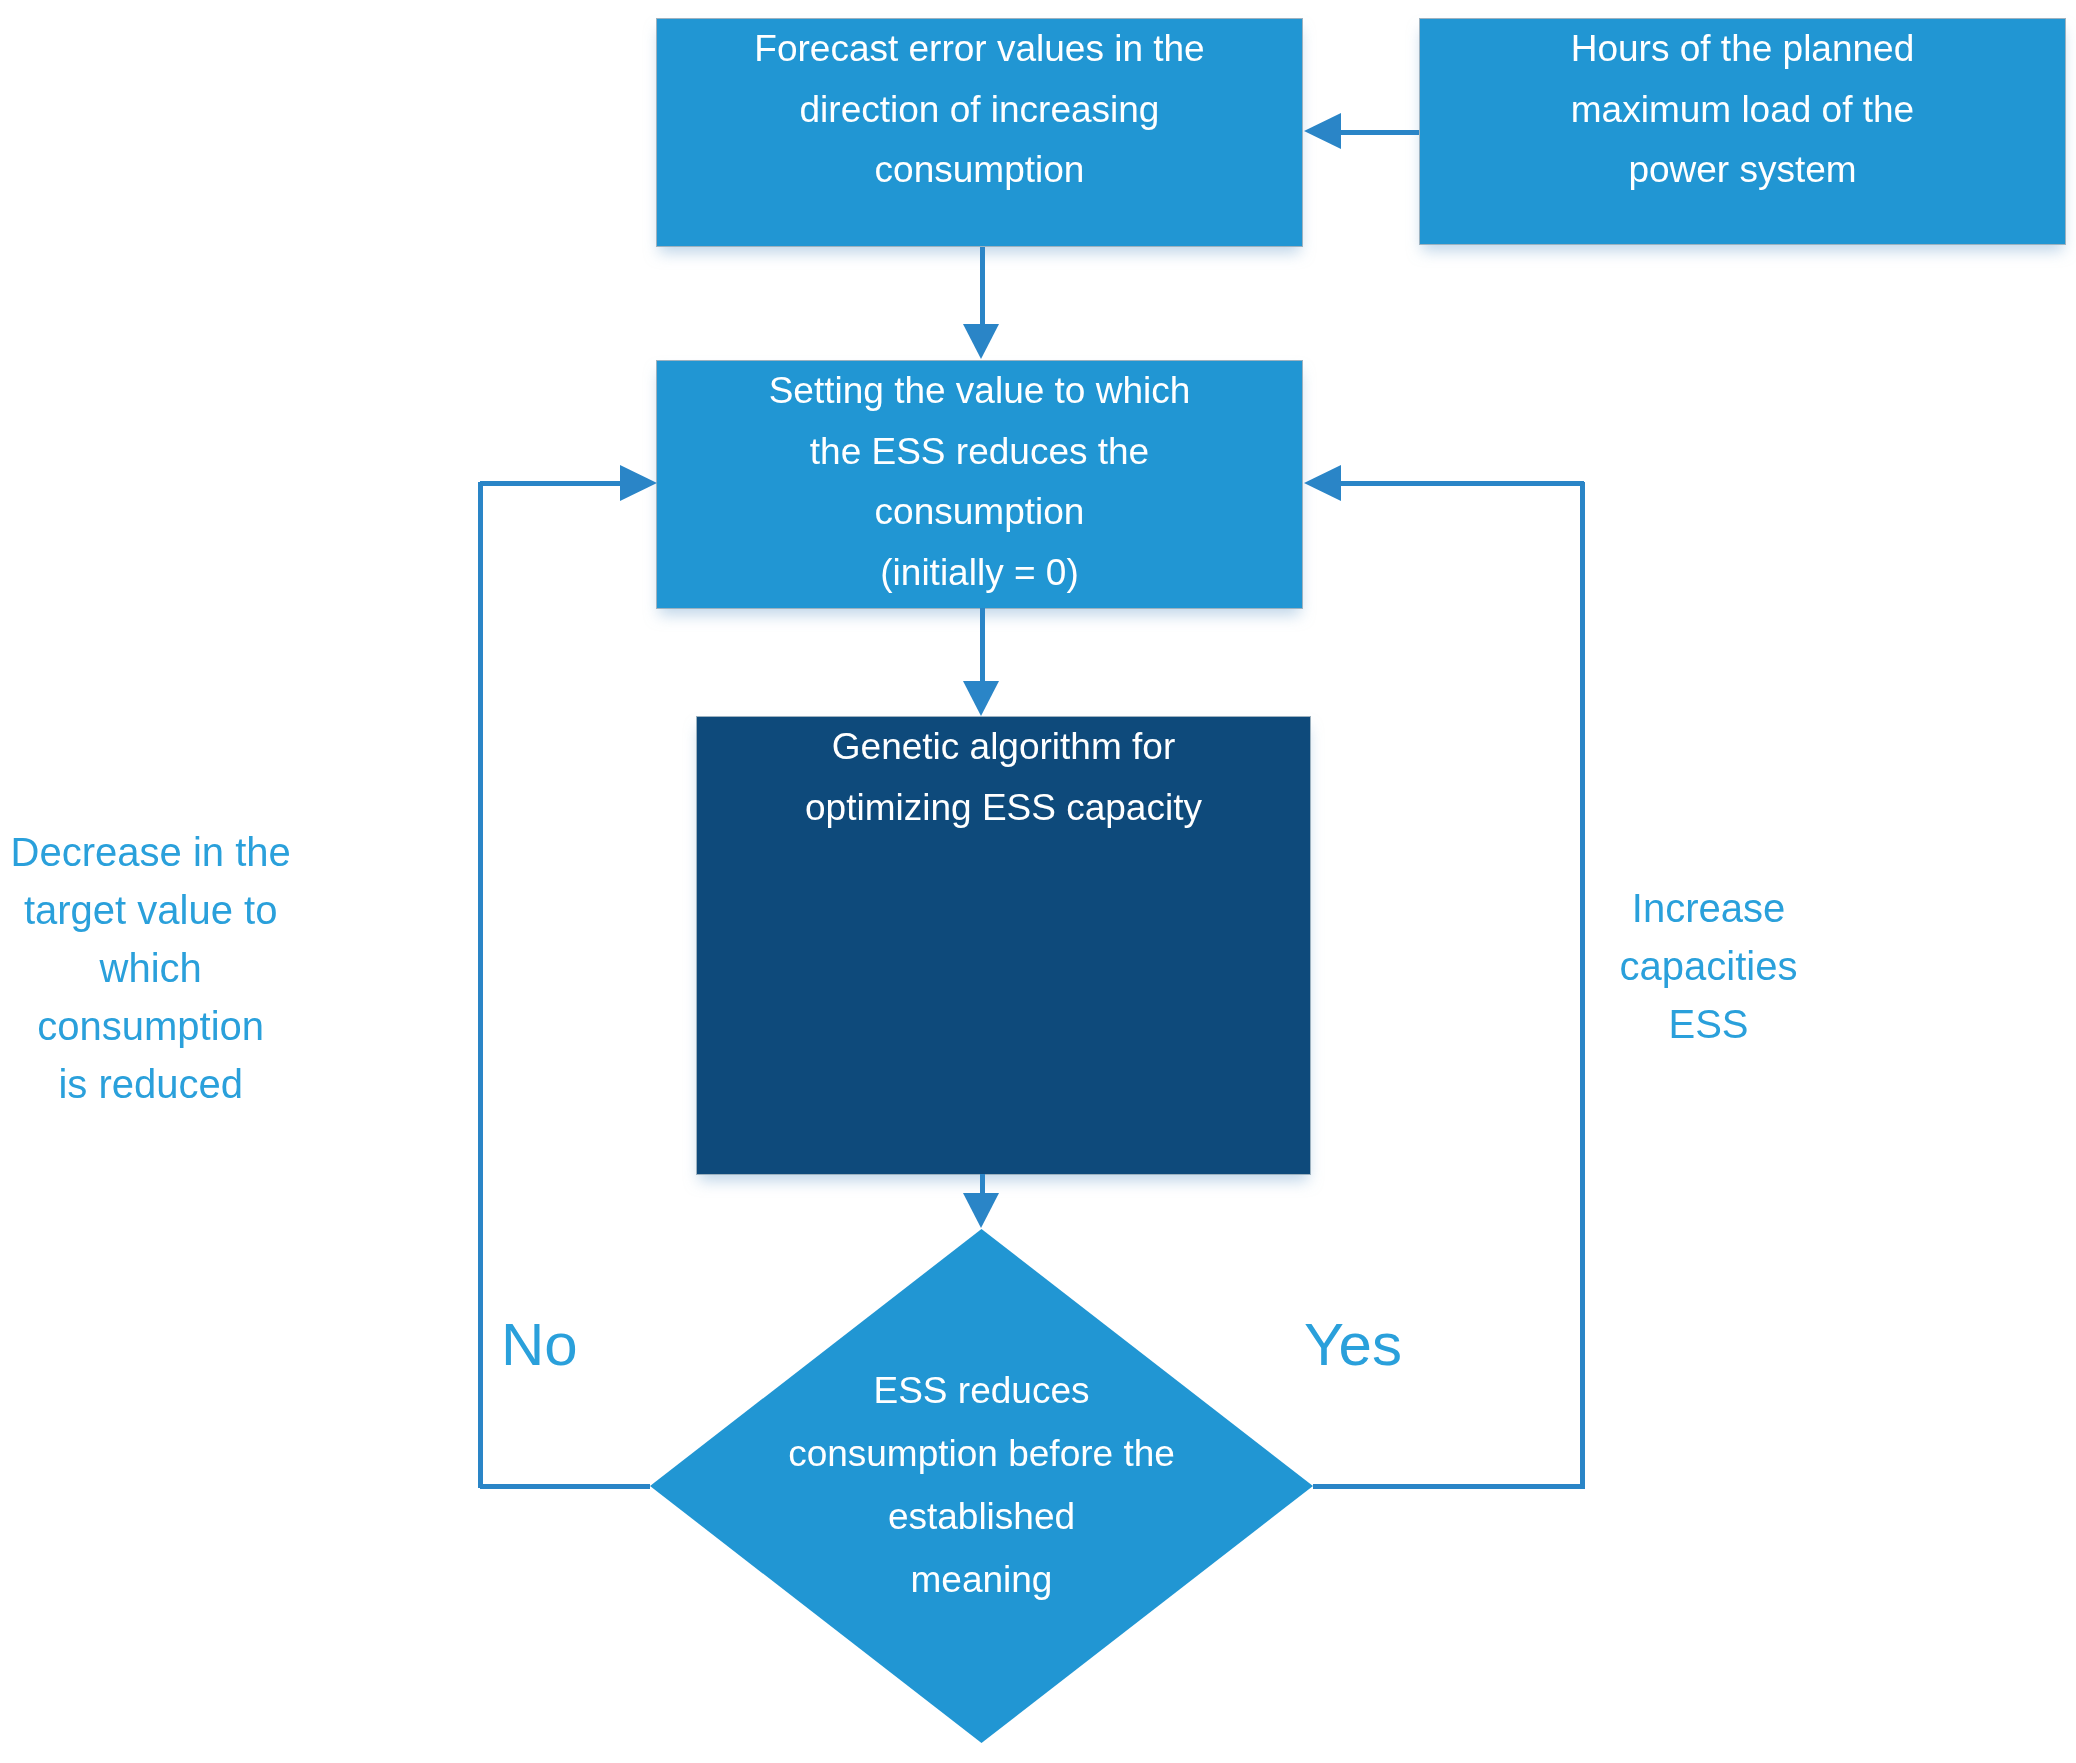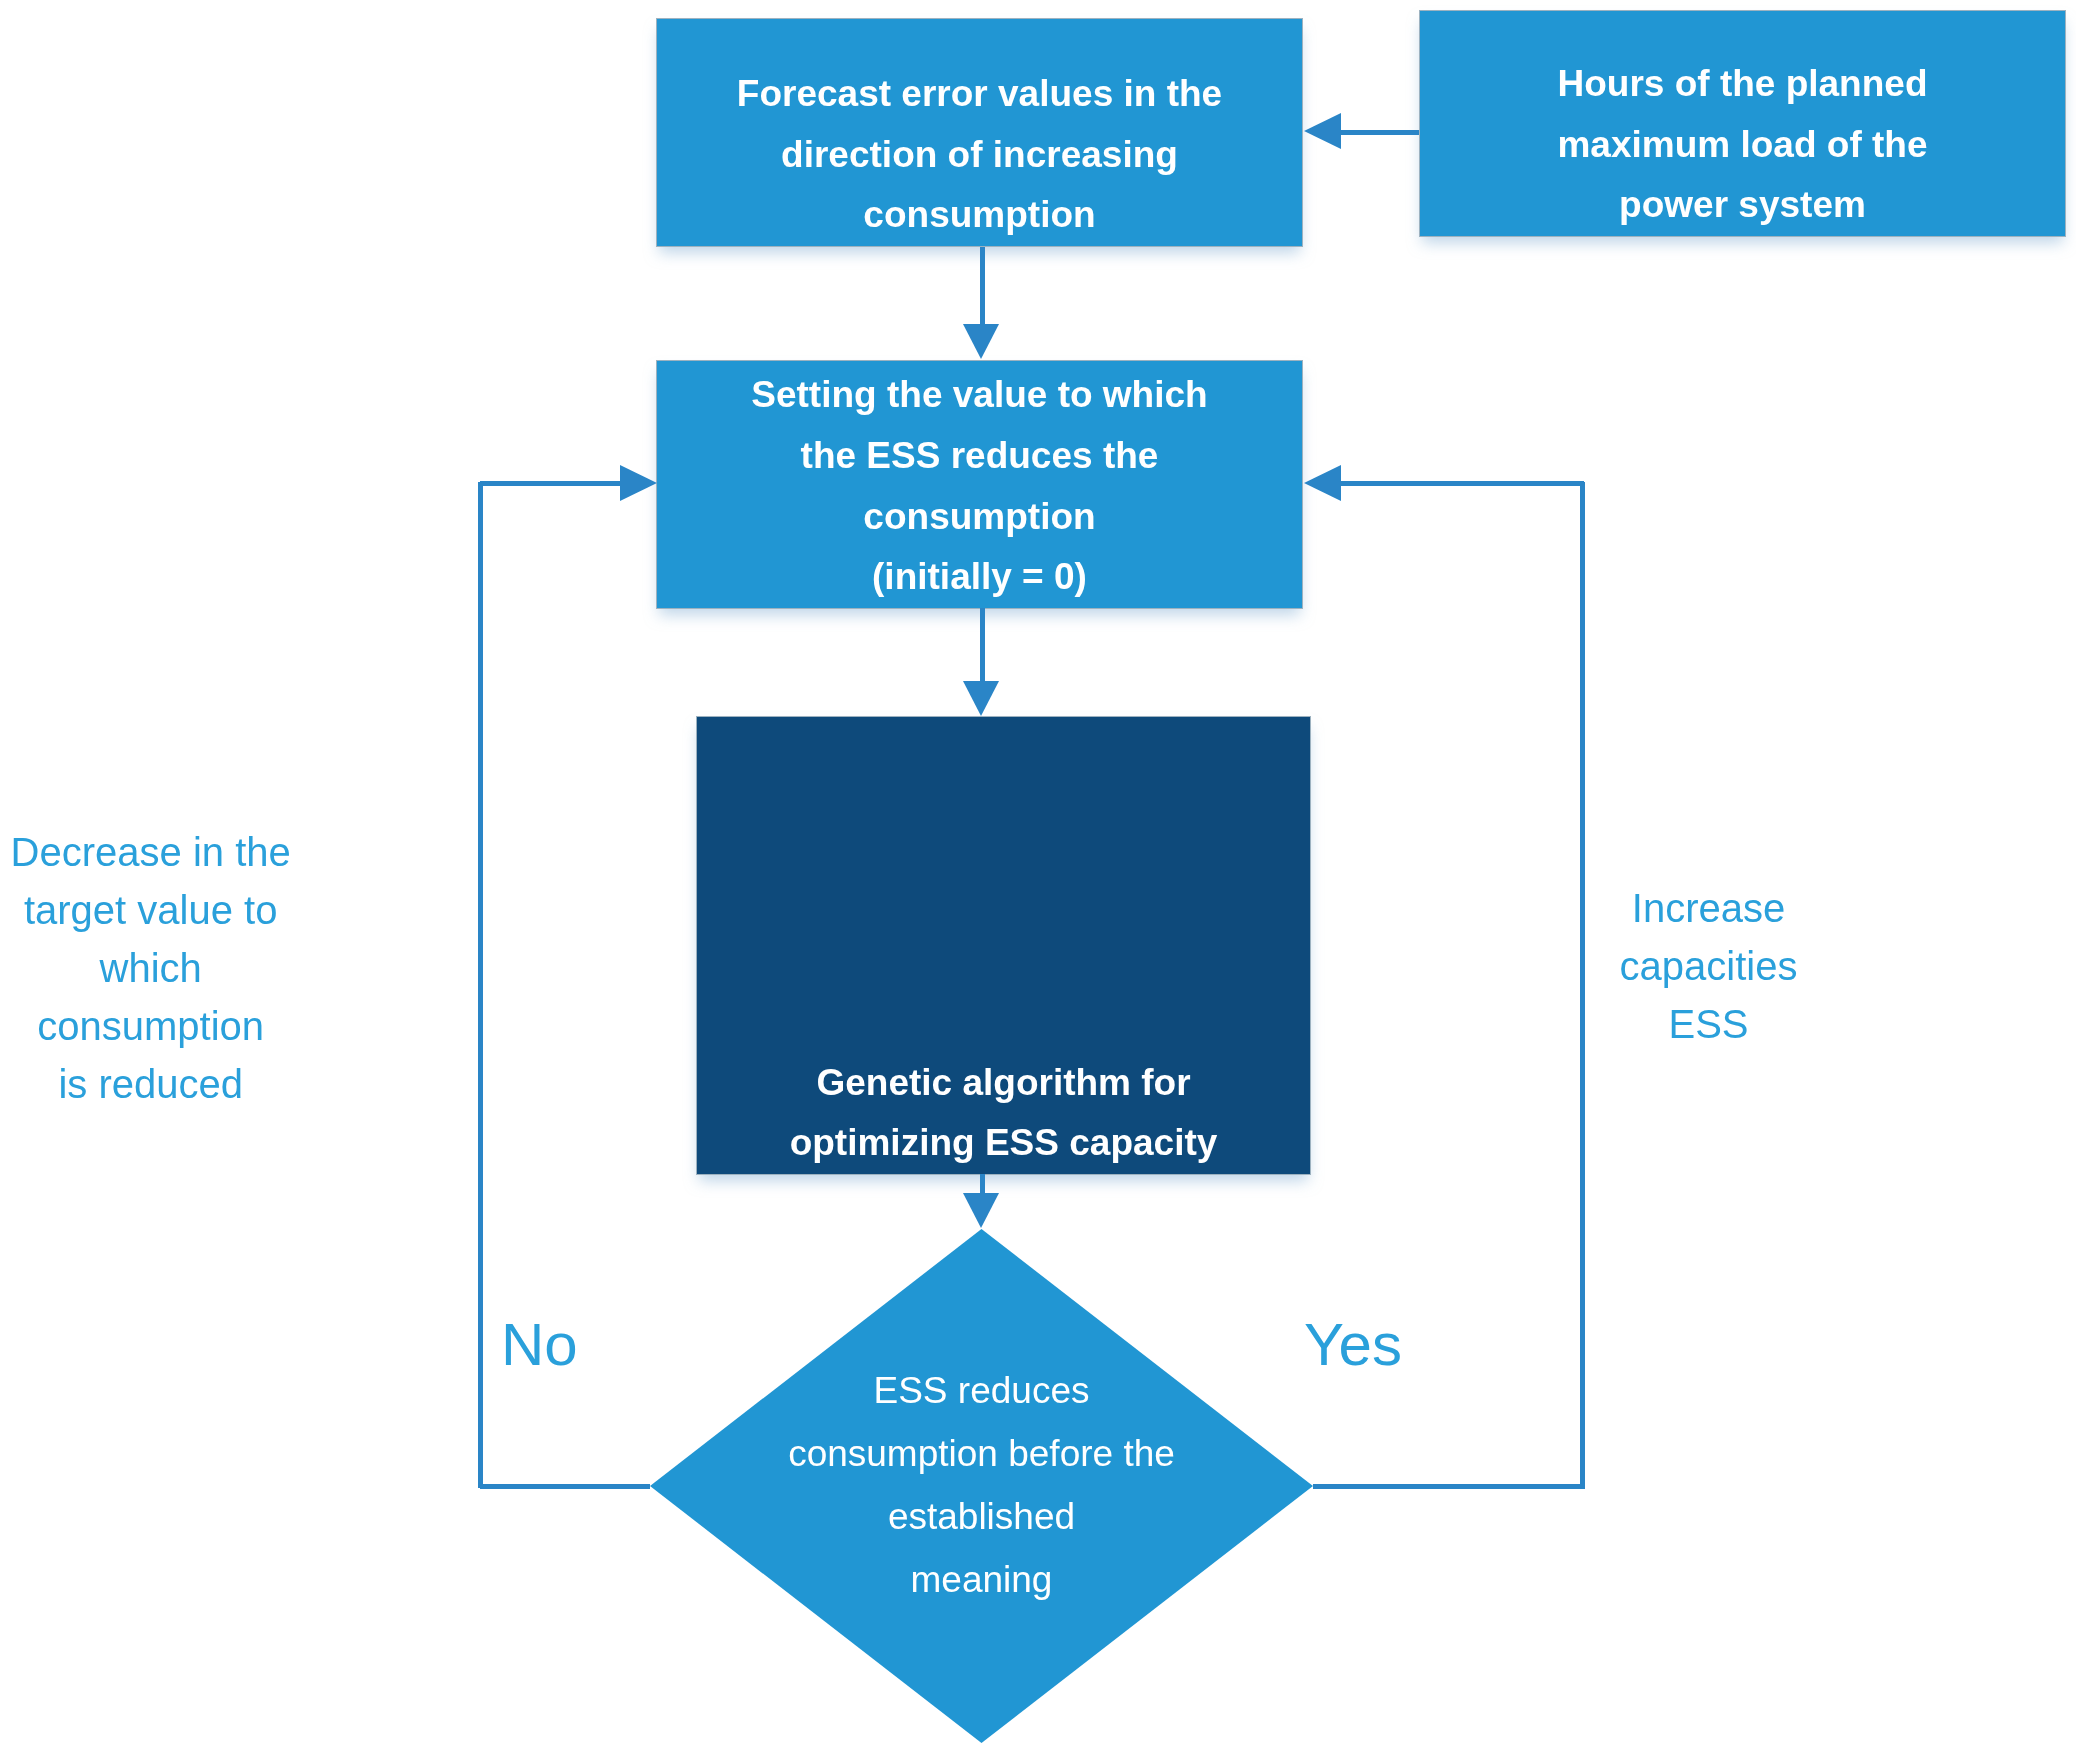--- a/index.html
+++ b/index.html
@@ -24,37 +24,36 @@
     height: 1764px;
     background: var(--background, #fff);
     overflow: hidden;
   }
   .rect-node {
     position: absolute;
     background: var(--node-fill, #2196D3);
     border: 1.9px solid var(--node-border, #9DB2C0);
     box-shadow: 0 9px 14px -2.6px rgba(140, 180, 215, 0.55);
     display: flex;
-    align-items: flex-end;
+    align-items: flex-start;
     justify-content: center;
     text-align: center;
-    font-weight: bold;
   }
   .rect-node.dark {
     background: var(--dark-node-fill, #0E4A7B);
   }
   .node-label {
     color: var(--node-text, #fff);
     font-size: 37px;
     line-height: 1.64;
     white-space: pre-line;
     text-align: center;
   }
   #node-forecast { left: 656px; top: 18px;  width: 647px; height: 229px; }
-  #node-hours    { left: 1419px; top: 10px;  width: 647px; height: 227px; }
+  #node-hours    { left: 1419px; top: 18px;  width: 647px; height: 227px; }
   #node-setting  { left: 656px; top: 360px; width: 647px; height: 249px; }
   #node-genetic  { left: 696px; top: 716px; width: 615px; height: 459px; }
 
   #node-decision {
     position: absolute;
     left: 650px; top: 1229px; width: 663px; height: 514px;
   }
   .diamond-shape {
     position: absolute;
     left: 0; top: 0; right: 0; bottom: 0;

